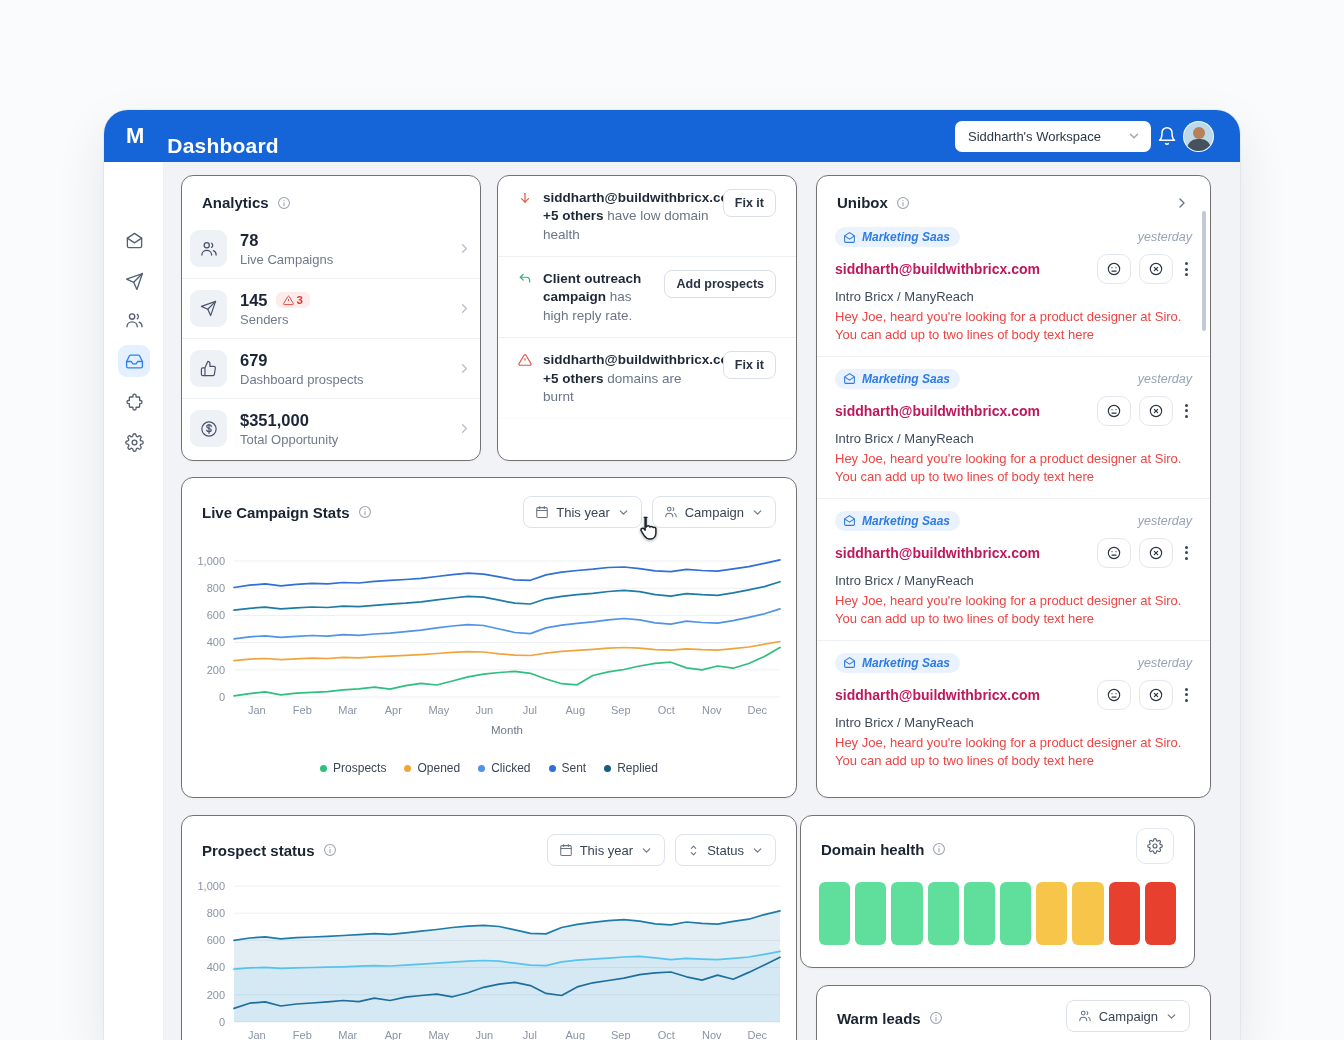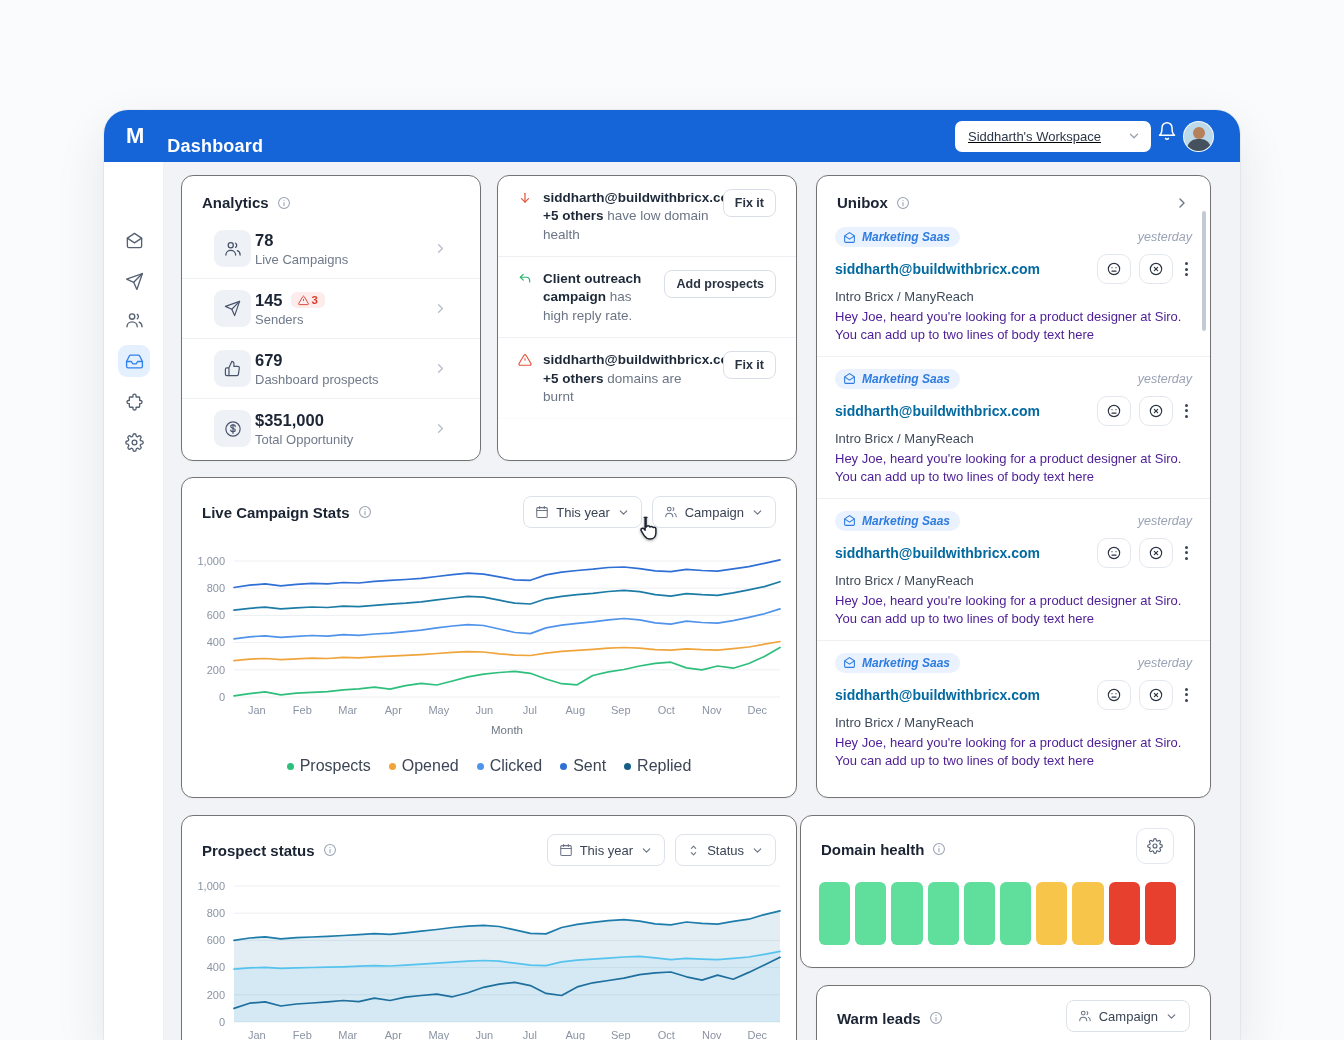--- a/index.html
+++ b/index.html
@@ -7,22 +7,22 @@
   body { font-family:"Liberation Sans", sans-serif; background:#fafbfc; }
   .stage { position:relative; width:1344px; height:1040px; overflow:hidden; background:#fafbfc; }
   .window { position:absolute; left:104px; top:110px; width:1136px; height:930px;
     background:#f1f3f6; border-radius:24px 24px 0 0; overflow:hidden;
     box-shadow:0 0 0 1px rgba(20,40,80,.05), 0 20px 50px rgba(20,40,80,.10); }
 
   
   .header { position:absolute; left:0; top:0; right:0; height:52px; background:#1565d8;
     display:flex; align-items:center; padding:0 26px 0 22px; z-index:5; }
   .logo { color:#fff; font-size:22px; font-weight:800; line-height:1; margin-right:24px; letter-spacing:-1px; }
-  .header-title { color:#fff; font-size:18px; font-weight:700; letter-spacing:.2px;margin-top:20px; }
-  .header-right { margin-left:auto; display:flex; gap:6px;text-decoration:underline; }
+  .header-title { color:#fff; font-size:21px; font-weight:700; letter-spacing:.2px;margin-top:20px; }
+  .header-right { margin-left:auto; display:flex; align-items:center; gap:6px; }
   .workspace { display:flex; align-items:center; gap:26px; background:#fff; height:31px;
     border-radius:7px; padding:0 10px 0 13px; font-size:13px; color:#2c3648; cursor:pointer; }
   .workspace svg { color:#9aa3b0; }
   .bell { color:#fff; display:flex; }
   .avatar { width:31px; height:31px; border-radius:50%; overflow:hidden; background:#bcd9ea;
     border:1.5px solid rgba(255,255,255,.85); position:relative; }
   .avatar .head { position:absolute; left:9px; top:5px; width:12px; height:12px; border-radius:50%; background:#b5805a; }
   .avatar .body { position:absolute; left:3px; top:17px; width:24px; height:16px; border-radius:10px 10px 0 0; background:#45525e; }
 
   
@@ -37,21 +37,21 @@
   .card-head { display:flex; align-items:center; gap:8px; padding:18px 20px 0 20px; }
   .card-title { font-size:15px; font-weight:700; color:#1b2433; }
   .info-icon { color:#98a1b0; display:flex; }
   .head-chevron { margin-left:auto; color:#6b7585; display:flex; cursor:pointer; }
 
   .pill-btn { display:inline-flex; align-items:center; gap:7px; height:32px; padding:0 11px;
     background:#fff; border:1px solid #dde2ea; border-radius:8px; font-size:13px; color:#3a4454; cursor:pointer; }
   .pill-btn svg { color:#6b7585; }
 
   
-  .stat-row { display:flex; align-items:center; gap:4px; padding:11px 32px; cursor:pointer; }
+  .stat-row { display:flex; align-items:center; gap:13px; padding:11px 8px; cursor:pointer; }
   .stat-row + .stat-row { border-top:1px solid #eef0f3; }
   .stat-icon { width:37px; height:37px; border-radius:9px; background:#eef1f5; color:#49536b;
     display:flex; align-items:center; justify-content:center; flex:none; }
   .stat-value { font-size:16.5px; font-weight:700; color:#1c2536; display:flex; align-items:center; gap:8px; }
   .stat-label { font-size:13px; color:#707a8a; margin-top:2px; }
   .warn-badge { display:inline-flex; align-items:center; gap:3px; background:#fdeceb; color:#d93b2b;
     font-size:11.5px; font-weight:600; padding:2px 7px; border-radius:6px; }
   .row-chevron { margin-left:auto; color:#b6bdc9; display:flex; }
 
   
@@ -66,39 +66,39 @@
   .ins-row.faded { opacity:.32; }
 
   
   .email-item { padding:12px 18px 12px 18px; }
   .email-item + .email-item { border-top:1px solid #eef0f3; }
   .email-top { display:flex; align-items:center;font-style:italic; }
   .badge { display:inline-flex; align-items:center; gap:6px; background:#e9f2fe; color:#2e7ce0;
     font-size:12px; font-weight:600; padding:3px 10px 3px 8px; border-radius:11px; }
   .email-time { margin-left:auto; font-size:12.5px; color:#9aa3b5; }
   .email-mid { display:flex; align-items:center; margin-top:7px; }
-  .email-from { font-size:14px; font-weight:700; color:#0369a1; }
+  .email-from { font-size:14px; font-weight:700; color:#be185d; }
   .email-actions { margin-left:auto; display:flex; align-items:center; gap:8px; }
   .mini-btn { width:34px; height:30px; border:1px solid #e3e7ee; border-radius:10px; background:#fff;
     display:flex; align-items:center; justify-content:center; color:#2a3342; cursor:pointer; }
   .kebab { display:flex; flex-direction:column; gap:2.5px; padding:4px; cursor:pointer; }
   .kebab i { width:3px; height:3px; border-radius:50%; background:#3a4454; }
   .email-subject { font-size:13px; color:#3f4a5a; margin-top:5px; }
-  .email-preview { font-size:13px; color:#4c1d95; line-height:1.38; margin-top:4px;
+  .email-preview { font-size:13px; color:#ef4444; line-height:1.38; margin-top:4px;
     display:-webkit-box; -webkit-line-clamp:2; -webkit-box-orient:vertical; overflow:hidden; }
   .view-more { display:flex; align-items:center; gap:8px; padding:14px 18px; color:#2e7ce0;
     font-size:13.5px; font-weight:700; opacity:.38; cursor:pointer; }
   .scroll-thumb { position:absolute; right:4px; top:35px; width:4px; height:120px; border-radius:2px; background:#c2cad6; }
 
   
   .chart-filters { margin-left:auto; display:flex; gap:10px; }
   .chart-svg { position:absolute; left:0; width:616px; }
   svg { font-family:inherit; }
   .legend { position:absolute; left:0; right:0; bottom:22px; display:flex; justify-content:center; gap:18px; }
-  .legend-item { display:flex; align-items:center; gap:6px; font-size:16px; color:#3c4656; }
+  .legend-item { display:flex; align-items:center; gap:6px; font-size:12px; color:#3c4656; }
   .legend-dot { width:7px; height:7px; border-radius:50%; }
 
   
   .dh-bars { position:absolute; left:18px; right:18px; top:66px; bottom:22px; display:flex; gap:5px; }
   .dh-bar { flex:1; border-radius:6px; }
   .gear-btn { margin-left:auto; width:38px; height:36px; border:1px solid #e3e7ee; border-radius:10px;
     background:#fff; display:flex; align-items:center; justify-content:center; color:#556072; cursor:pointer; }
 
   
   .cursor { position:absolute; left:533px; top:406px; z-index:50; pointer-events:none;

